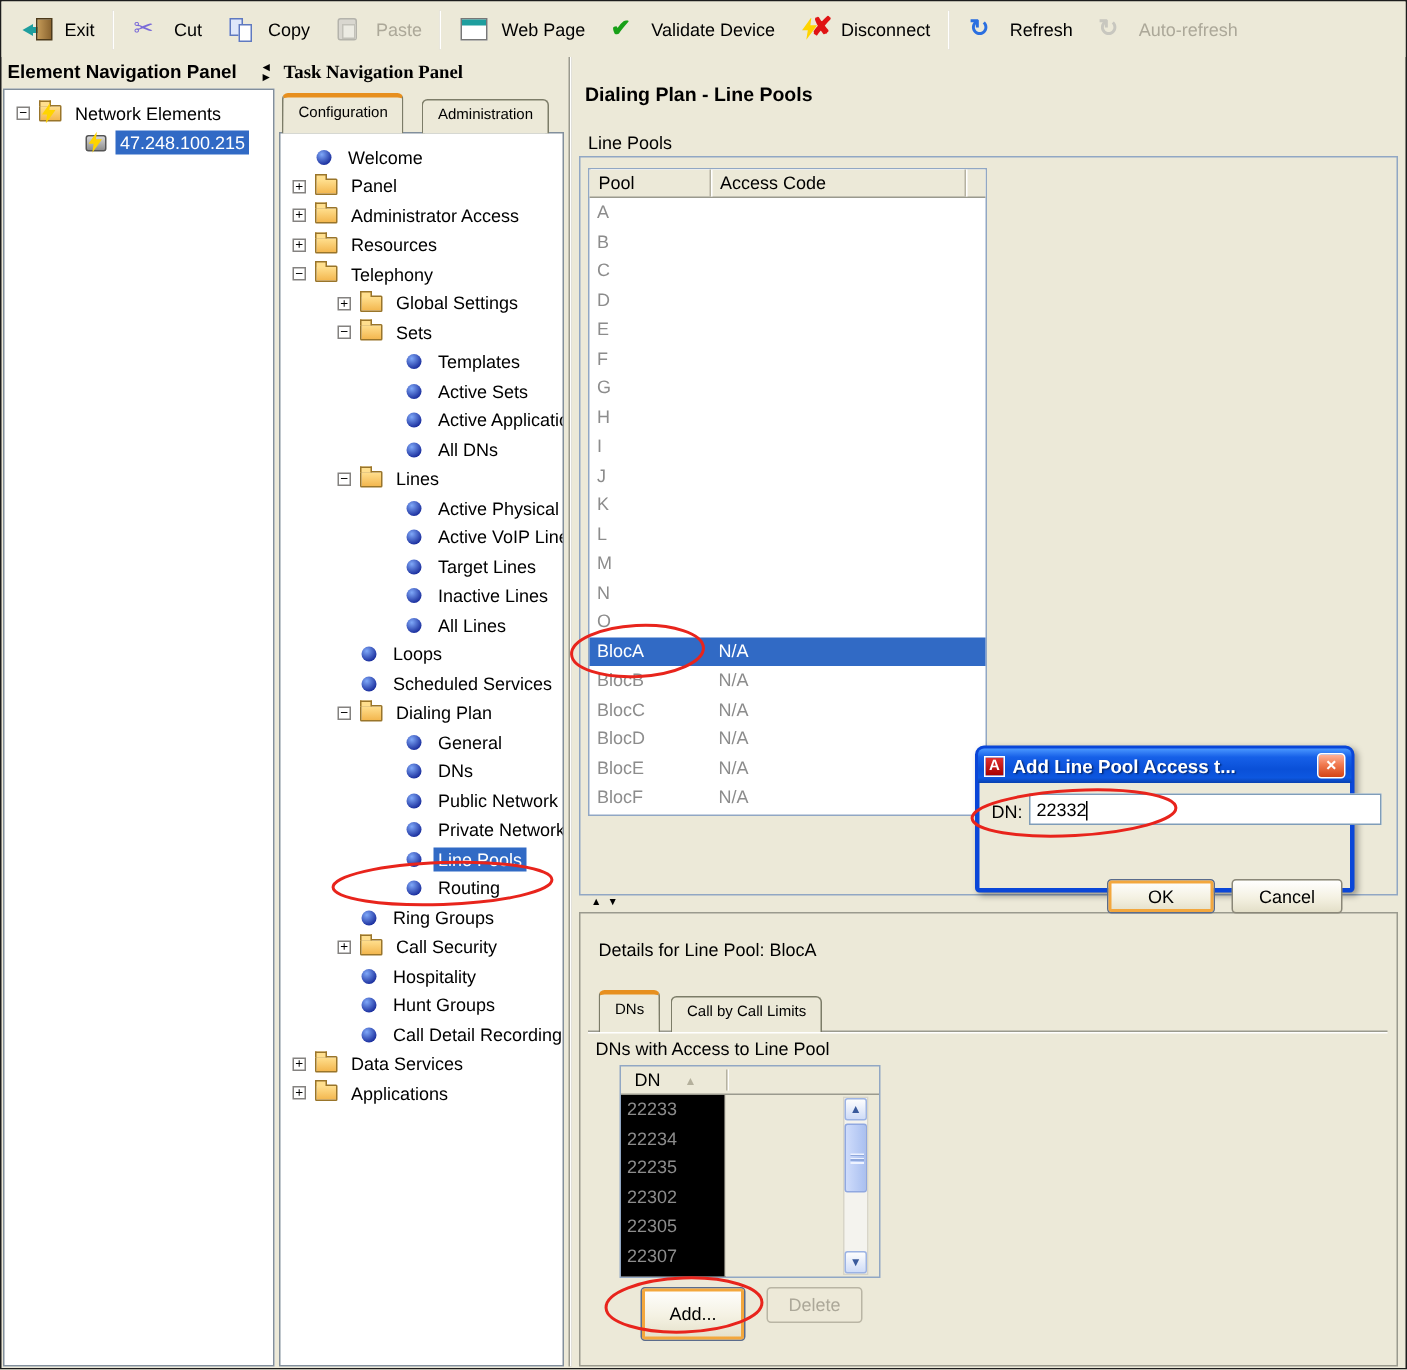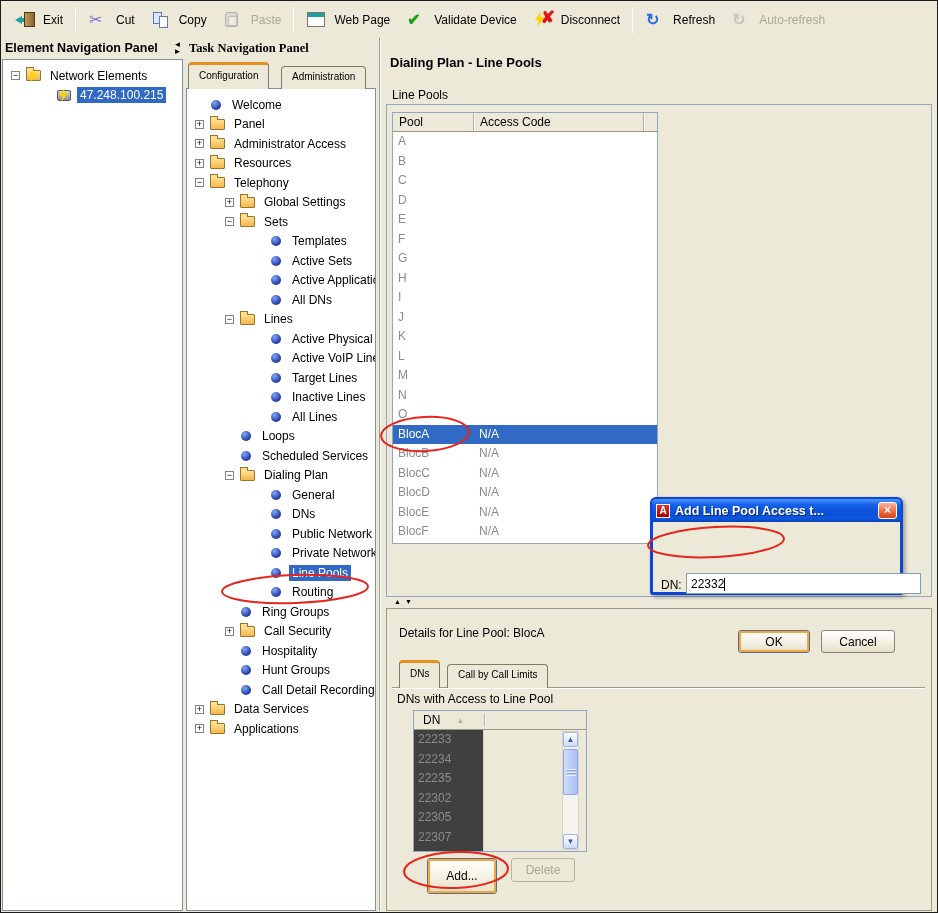--- a/index.html
+++ b/index.html
@@ -70,40 +70,40 @@
   .details-box { position:absolute; left:386px; top:608px; width:546px; height:303px; border:1px solid #9a9a8e; }
   .details-title { position:absolute; left:399px; top:626px; }
   .tabline { position:absolute; left:392px; top:687px; width:533px; height:1px; background:#9a9a8e; box-shadow:0 1px 0 #fff; }
   .dns-label { position:absolute; left:397px; top:692px; }
 
   #dn-table { position:absolute; left:413px; top:710px; width:174px; height:142px; border:1px solid #91a7c4; background:#ece9d8; }
   .dn-hdr { height:19px; border-bottom:1px solid #9a9a8e; display:flex; align-items:center; position:relative; }
   .dn-hdr .dn-name { padding-left:9px; }
   .dn-sort { margin-left:16px; font-size:8px; color:#b4b09c; }
   .dn-hsep { position:absolute; left:70px; top:2px; bottom:2px; width:1px; background:#b5b2a1; box-shadow:1px 0 0 #fff; }
-  .dn-col { position:absolute; left:0; top:19px; bottom:0; width:70px; background:#404040; border-right:1px solid #d6d2c2; }
+  .dn-col { position:absolute; left:0; top:19px; bottom:0; width:70px; background:#000000; border-right:1px solid #d6d2c2; }
   .dn-row { height:19.5px; color:#8c8c8c; padding:2px 0 0 4px; }
 
   #dn-scroll { position:absolute; left:562px; top:731px; width:17px; height:119px; background:#f4f3ee; border:1px solid #d8d5c8; }
   .sb-btn { position:absolute; left:0; width:15px; height:15px; background:linear-gradient(#fdfdfd,#cfdcf8); border:1px solid #9cb3e4; border-radius:2px; color:#3a5a9c; font-size:8px; line-height:14px; text-align:center; }
   .sb-up { top:0; } .sb-down { bottom:0; }
   .sb-thumb { position:absolute; left:0; top:17px; width:15px; height:46px; background:linear-gradient(90deg,#cfdcfb,#aac0f0); border:1px solid #90a8e0; border-radius:2px; }
   .sb-grip { position:absolute; left:3px; top:19px; width:9px; height:7px; background:repeating-linear-gradient(180deg,#eef3ff 0 1px,#8fa8dc 1px 2px,transparent 2px 3px); }
 
   .xpbtn { position:absolute; background:linear-gradient(180deg,#ffffff,#f4f1e2 55%,#e3dfc8); border:1px solid #8a8778; border-radius:3px; font-family:"Liberation Sans",sans-serif; font-size:12px; color:#000; text-align:center; }
   .xpbtn.focused { outline:2px solid #f3a73d; outline-offset:-3px; border-color:#5a6c8c; }
   .xpbtn.disabled { color:#aca899; border-color:#b9b5a4; background:#ede9d8; }
 
   
   .dialog { position:absolute; left:650px; top:497px; width:253px; height:98px; border:3px solid #0a46d8; border-radius:6px 6px 3px 3px; background:#ece9d8; z-index:20; box-shadow:2px 2px 4px rgba(0,0,0,.35); }
   .dlg-title { position:relative; height:23px; margin:-1px -1px 0; border-radius:4px 4px 0 0; background:linear-gradient(180deg,#4a97ff 0%,#1660e8 25%,#0a50d8 60%,#0d57e0 85%,#0840b0 100%); display:flex; align-items:center; padding:0 4px; }
   .dlg-ico { width:14px; height:14px; background:linear-gradient(#e03030,#a80000); border:1px solid #fff; color:#fff; font-weight:bold; font-size:10px; line-height:12px; text-align:center; margin-right:5px; flex:none; }
   .dlg-txt { color:#fff; font-weight:bold; font-size:12.5px; text-shadow:1px 1px 1px #00256e; white-space:nowrap; overflow:hidden; flex:1; }
   .dlg-close { width:19px; height:17px; background:linear-gradient(180deg,#ffb39a,#f07a50 45%,#d44415); border:1px solid #fff; border-radius:3px; color:#fff; font-weight:bold; font-size:12px; line-height:15px; text-align:center; flex:none; }
-  .dlg-body { position:relative; height:71px;margin-top:44px; }
+  .dlg-body { position:relative; height:71px; }
   .dlg-label { position:absolute; left:8px; top:12px; }
   .dlg-input { position:absolute; left:33px; top:7px; width:235px; height:21px; background:#fff; border:1px solid #7f9db9; padding:3px 4px; }
   .caret { display:inline-block; width:1px; height:13px; background:#000; vertical-align:text-bottom; }
 
   
   #annot { position:absolute; left:0; top:0; width:938px; height:913px; z-index:40; pointer-events:none; }
 </style>
 </head>
 <body>
 

